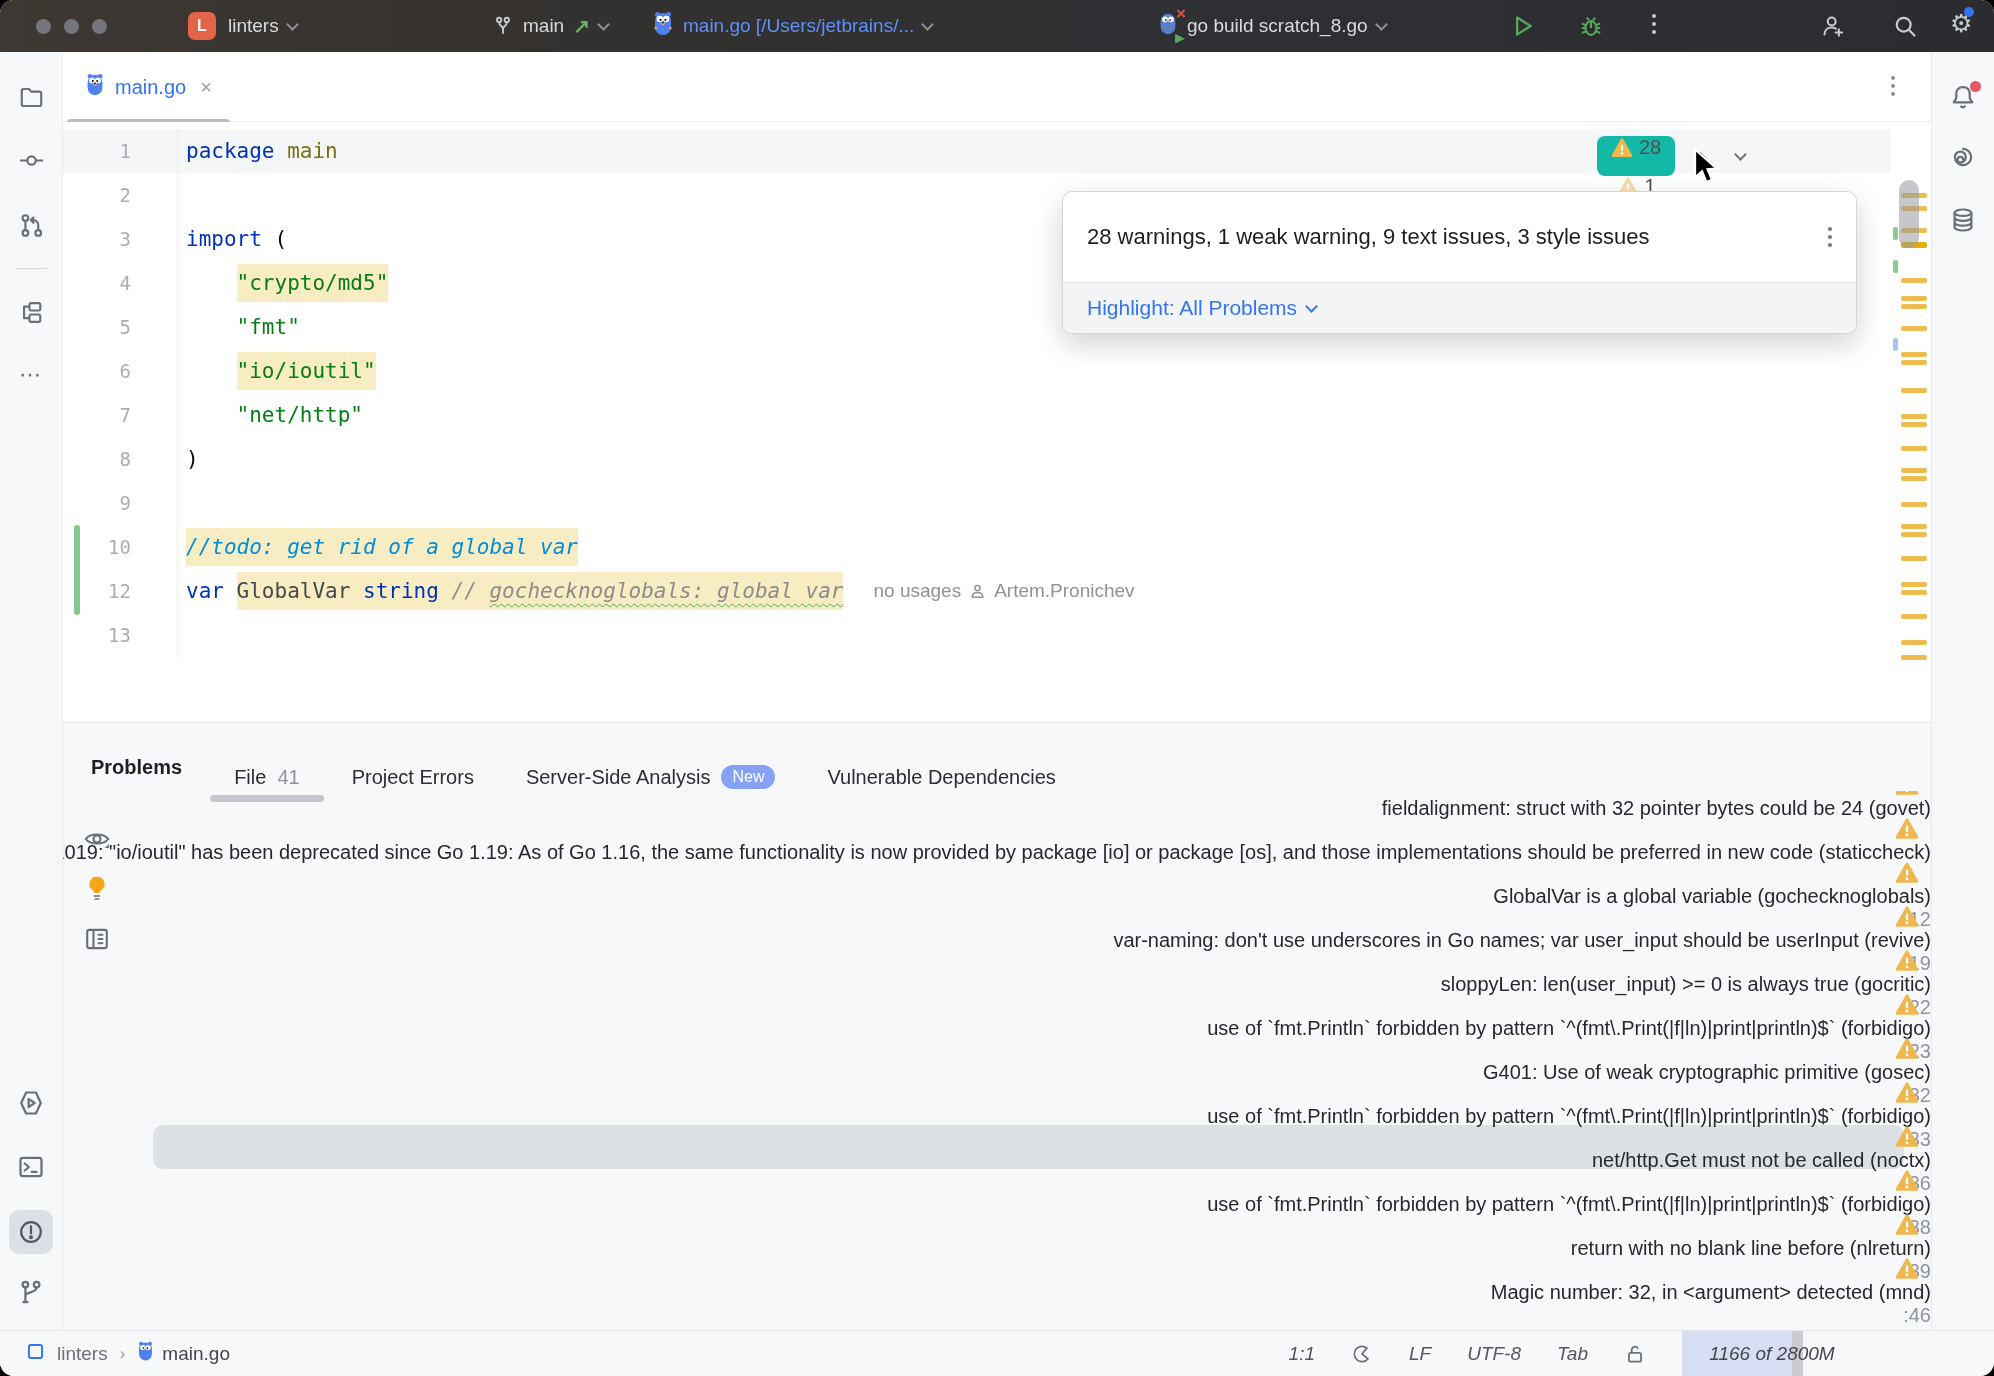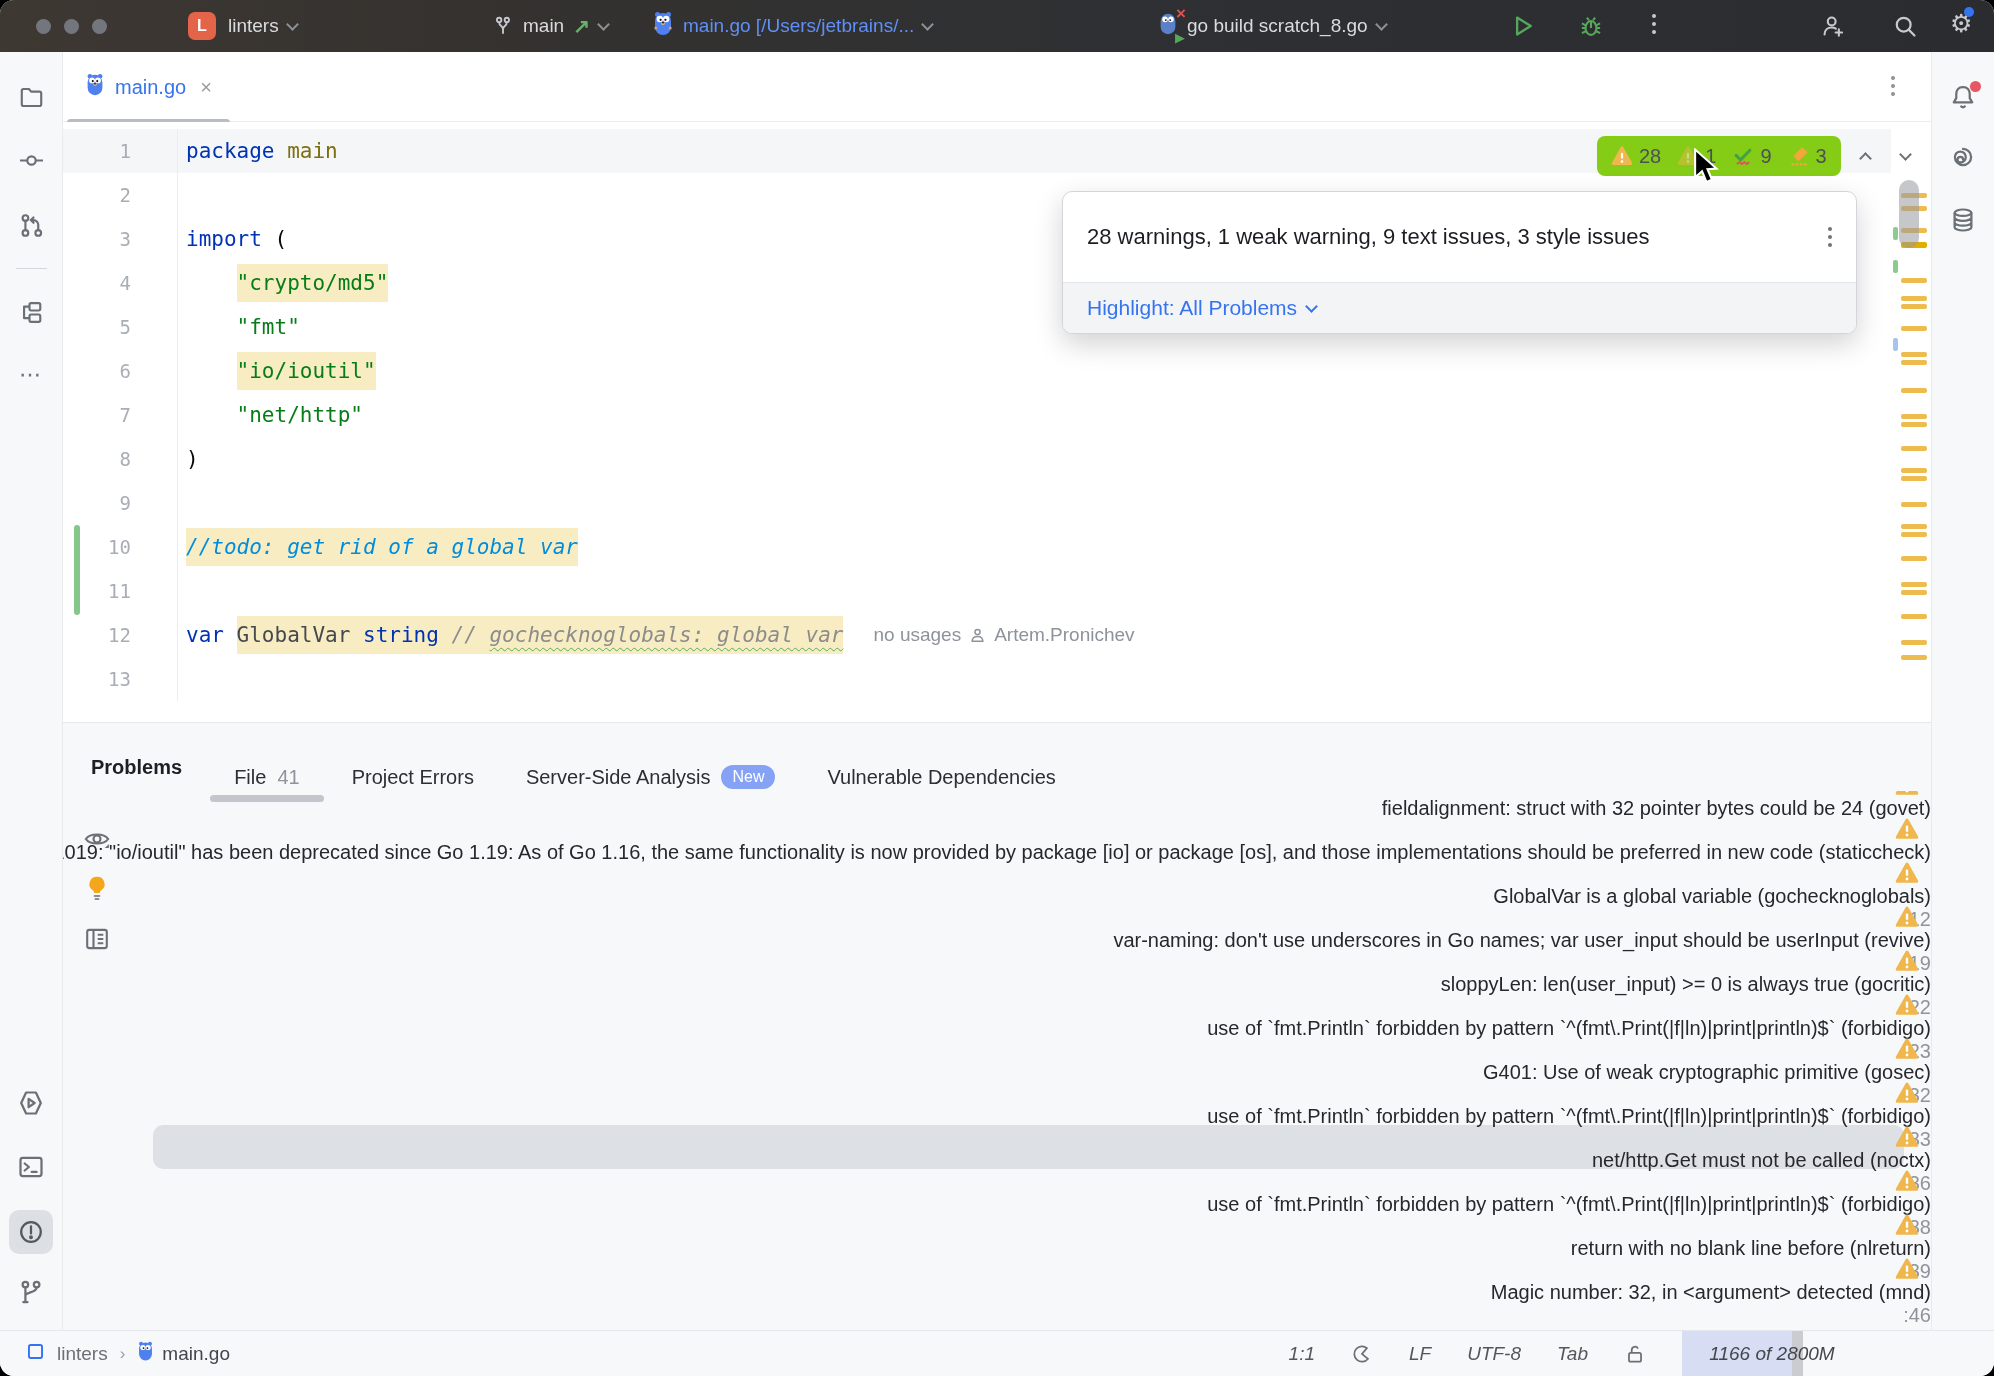--- a/index.html
+++ b/index.html
@@ -72,21 +72,21 @@
   .stripe{position:absolute;right:0;top:0;bottom:0;width:38px;}
   .mark{position:absolute;border-radius:2px;}
   .mark-y{left:8px;width:26px;height:5px;background:#edbb4e;}
   .mark-gold{left:8px;width:26px;height:6px;background:#e2ae00;}
   .mark-g{left:0;width:5px;height:13px;background:#8ccb8f;}
   .mark-b{left:0;width:5px;height:13px;background:#a9c3ee;}
   .thumb{position:absolute;left:6px;width:20px;border-radius:10px;background:rgba(150,153,160,.55);}
 
   
   .insp{position:absolute;left:1534px;top:14px;display:flex;align-items:center;gap:10px;}
-  .pill{height:40px;border-radius:8px;background:#84cc16;display:flex;align-items:center;gap:16px;padding:0 14px;}
+  .pill{height:40px;border-radius:8px;background:#14b8a6;display:flex;align-items:center;gap:16px;padding:0 14px;flex-direction:column;}
   .stat{display:flex;align-items:center;gap:6px;font-size:20px;color:#4d5057;}
   .stat .dim{opacity:.45;}
   .navbtn{width:30px;height:30px;display:flex;align-items:center;justify-content:center;}
   .navbtn .chv{border-color:#6e7277;}
   .chv.up{transform:rotate(-135deg);margin-top:4px;}
 
   
   .popup{position:absolute;left:999px;top:69px;width:795px;border-radius:10px;border:1px solid #d3d5da;
     background:#fff;box-shadow:0 10px 28px rgba(0,0,0,.18);overflow:hidden;z-index:5;}
   .pop-top{height:90px;display:flex;align-items:center;justify-content:space-between;padding:0 24px;
@@ -362,24 +362,20 @@
           <span class="lnum">8</span>
           <span class="lcode"><span class="seg">)</span></span>
         </div>
         <div class="code-line">
           <span class="lnum">9</span>
           <span class="lcode"></span>
         </div>
         <div class="code-line">
           <span class="lnum">10</span>
           <span class="lcode"><span class="seg todo hl">//todo: get rid of a global var</span></span>
-        </div>
-        <div class="code-line">
-          <span class="lnum">11</span>
-          <span class="lcode"></span>
         </div>
         <div class="code-line">
           <span class="lnum">12</span>
           <span class="lcode"><span class="seg kw">var </span><span class="seg ident hl">GlobalVar </span><span class="seg kw hl">string</span><span class="seg hl"> </span><span class="seg cmt hl">// </span><span class="seg cmt sq hl">gochecknoglobals: global var</span></span>
           <span class="hint">
             <span>no usages</span>
             <svg width="17" height="17" viewBox="0 0 16 16" fill="none" stroke="#8e929a" stroke-width="1.4">
               <circle cx="8" cy="4.8" r="2.4"></circle>
               <path d="M3 13.5 c0-3 2.2-4.6 5-4.6 s5 1.6 5 4.6 Z"></path>
             </svg>

